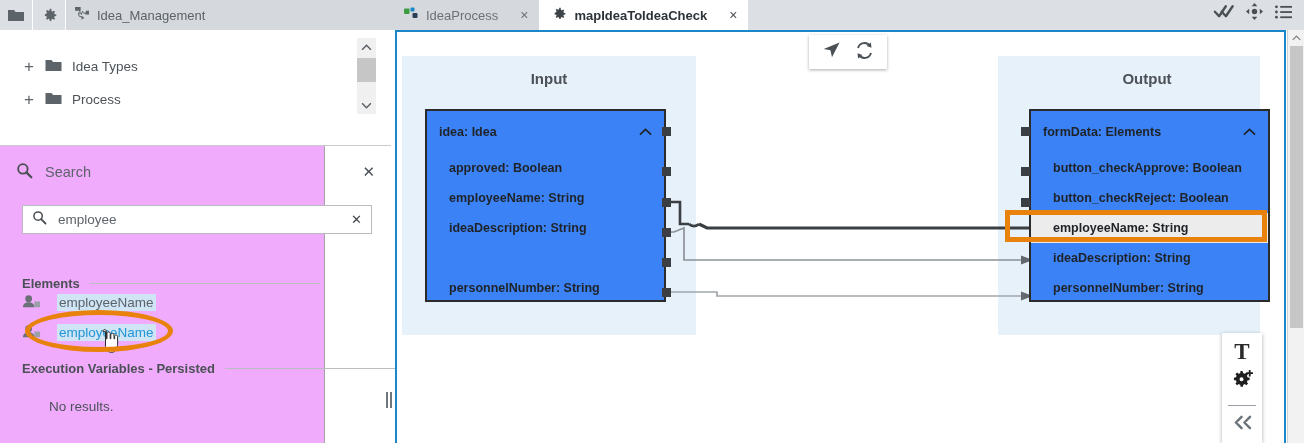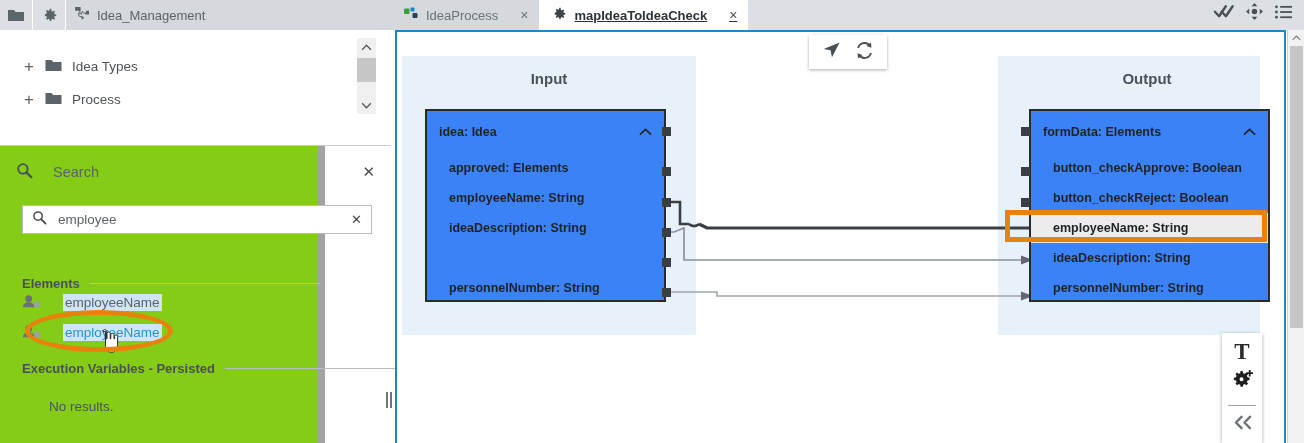--- a/index.html
+++ b/index.html
@@ -7,21 +7,21 @@
     width: 1304px; height: 443px;
     font-family: "Liberation Sans", sans-serif;
     background: #ffffff;
     overflow: hidden;
   }
   #app { position: relative; width: 1304px; height: 443px; background: #fff; }
 
   
   #left-panel {
     position: absolute; left: 0; top: 0; width: 325px; height: 443px;
-    background: #84cc16; border-right: 7px solid #a3a3a3;
+    background: #f0abfc; border-right: 1px solid #a3a3a3;
   }
   #left-toolbar {
     position: absolute; left: 0; top: 0; width: 391px; height: 30px;
     background: #dcdfe3; display: flex; align-items: stretch;
   }
   .tb-btn {
     width: 33px; display: flex; align-items: center; justify-content: center;
     background: #dcdfe3; border-right: 1px solid #ffffff;
   }
   .tb-btn svg { display:block; }
@@ -46,39 +46,39 @@
   }
   .sb-arrow { height: 18px; display:flex; align-items:center; justify-content:center; color:#6b7277; font-size:10px; }
   #tree-thumb { width: 19px; height: 24px; background: #c6c6c6; margin: 2px 0; }
   #tree-track { flex:1; }
 
   
   #search-header {
     position: absolute; left: 0; top: 153px; width: 391px; height: 38px;
     display: flex; align-items: center; padding: 0 16px;
   }
-  #search-header .sh-label { font-size: 14.5px; color: #5c6369; margin-left: 20px; flex:1; }
+  #search-header .sh-label { font-size: 14.5px; color: #5c6369; margin-left: 12px; flex:1; }
   #search-header .sh-close { font-size: 15px; color: #4a4f54; cursor: pointer; }
   #search-box {
     position: absolute; left: 22px; top: 205px; width: 350px; height: 29px;
     border: 1px solid #b8bcc0; background: #fff;
     display: flex; align-items: center; padding: 0 9px;
   }
   #search-box .sb-val { flex:1; font-size: 13.5px; color: #5c6369; margin-left: 11px; }
   #search-box .sb-clear { font-size: 13px; color: #41464b; cursor: pointer; }
 
   .grp-header {
     position: absolute; left: 22px; display: flex; align-items: center; gap: 10px;
     font-size: 13px; font-weight: bold; color: #4a5055; white-space: nowrap;
   }
   .grp-rule { height: 1px; background: #b9bdc1; width: 230px; }
   .grp-rule.short { width: 205px; }
 
   .elem-row {
-    position: absolute; left: 22px; display: flex; align-items: center; gap: 22px;
+    position: absolute; left: 22px; display: flex; align-items: center; gap: 16px;
     font-size: 13.5px;
   }
   .elem-label { padding: 1px 2px; }
   .elem-label.sel { background: #cfe5f5; color: #5c6369; }
   .elem-label.sel-link { background: #cfe5f5; color: #2196d4; }
   #no-results {
     position: absolute; left: 49px; top: 399px; font-size: 13.5px; color: #4c5359;
   }
 
   
@@ -100,21 +100,21 @@
   
   #tabbar {
     position: absolute; left: 391px; top: 0; width: 913px; height: 30px;
     background: #dcdfe3; display: flex; align-items: flex-end;
   }
   .tab {
     height: 30px; display: flex; align-items: center; gap: 8px;
     padding: 0 11px 0 13px; font-size: 13px; color: #6b7278;
     background: #d5d8dc; position: relative;
   }
-  .tab.active { background: #ffffff; color: #2d3338; font-weight: bold; text-decoration: underline; }
+  .tab.active { background: #ffffff; color: #2d3338; font-weight: bold; }
   .tab .tab-close { font-size: 14px; color: #6b7278; margin-left: 14px; cursor:pointer; }
   .tab.active .tab-close { color: #4a4f54; font-weight: normal; }
   #tabbar-spacer { flex: 1; }
   #tabbar-icons { display: flex; align-items: center; gap: 12px; padding: 0 12px 6px 0; }
 
   
   #canvas {
     position: absolute; left: 395px; top: 30px; width: 891px; height: 413px;
     background: #ffffff; border: 2px solid #1b87c9; border-bottom: none;
     overflow: hidden;
@@ -400,21 +400,21 @@
     <div class="node-box" id="node-input">
       <div class="node-head">
         <span>idea: Idea</span>
         <span class="chev">
           <svg width="13" height="8" viewBox="0 0 14 8">
               <path d="M1 6.8L7 1.2l6 5.6" fill="none" stroke="#1f2327" stroke-width="1.8"></path>
             </svg>
         </span>
       </div>
       <div class="node-row" style="top:42px">
-        <span>approved: Elements</span>
+        <span>approved: Boolean</span>
       </div>
       <div class="node-row" style="top:72px">
         <span>employeeName: String</span>
       </div>
       <div class="node-row" style="top:102px">
         <span>ideaDescription: String</span>
       </div>
       <div class="node-row" style="top:162px">
         <span>personnelNumber: String</span>
       </div>

